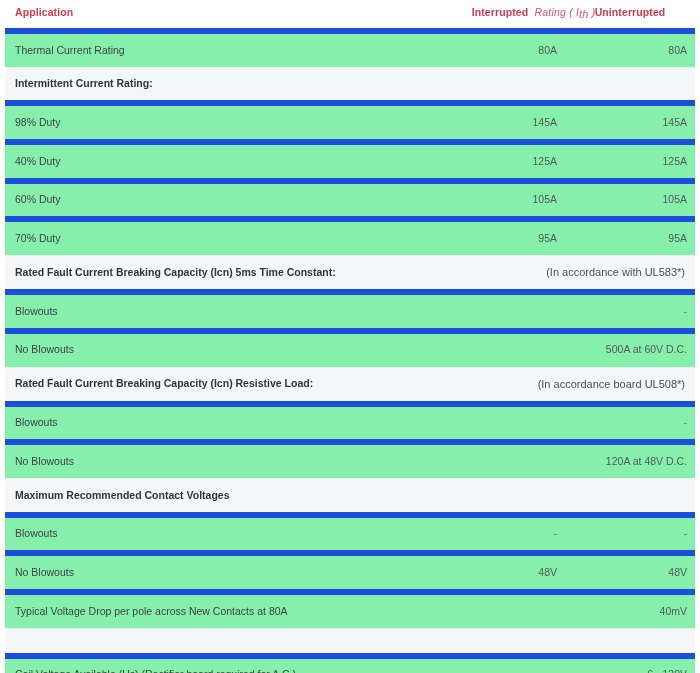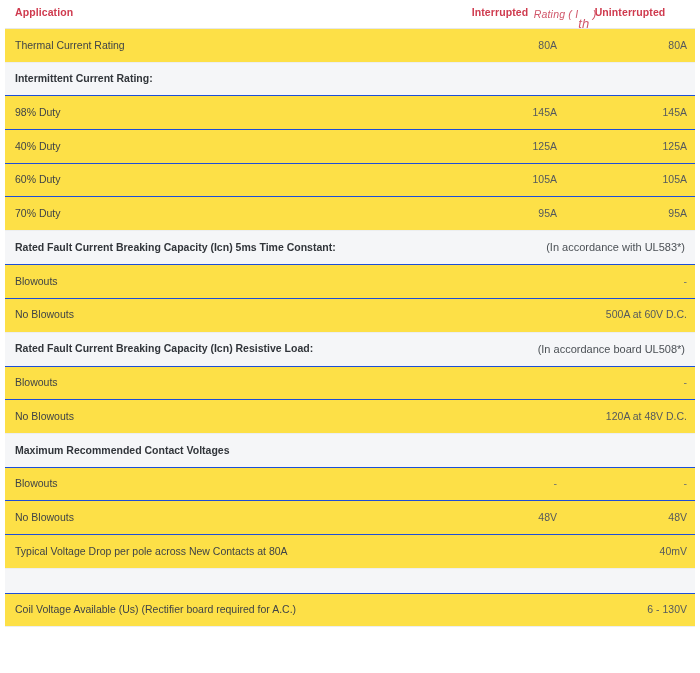--- a/index.html
+++ b/index.html
@@ -54,37 +54,37 @@
     width: 260px;
     text-align: center;
     font-style: italic;
     font-weight: normal;
     font-size: 10.5px;
     color: #d0576a;
     letter-spacing: .2px;
     white-space: nowrap;
   }
   .rating-label sub {
-    font-size: 13px;
+    font-size: 11px;
     vertical-align: baseline;
     position: relative;
-    top: 10px;
+    top: 2px;
   }
   .head-underline {
     border-bottom: 1px solid #e6e8ea;
   }
 
   
   tbody td {
-    border-top: 1px solid #1d4ed8;
+    border-top: 6px solid #1d4ed8;
     font-size: 10.5px;
     line-height: 1.3;
     padding: 9.5px 8px;
     color: #3f4347;
-    background: #fde047;
+    background: #86efac;
     vertical-align: middle;
   }
   tbody td.label {
     text-align: left;
     padding-left: 10px;
   }
   tbody td.val {
     text-align: right;
     color: #55595d;
   }

